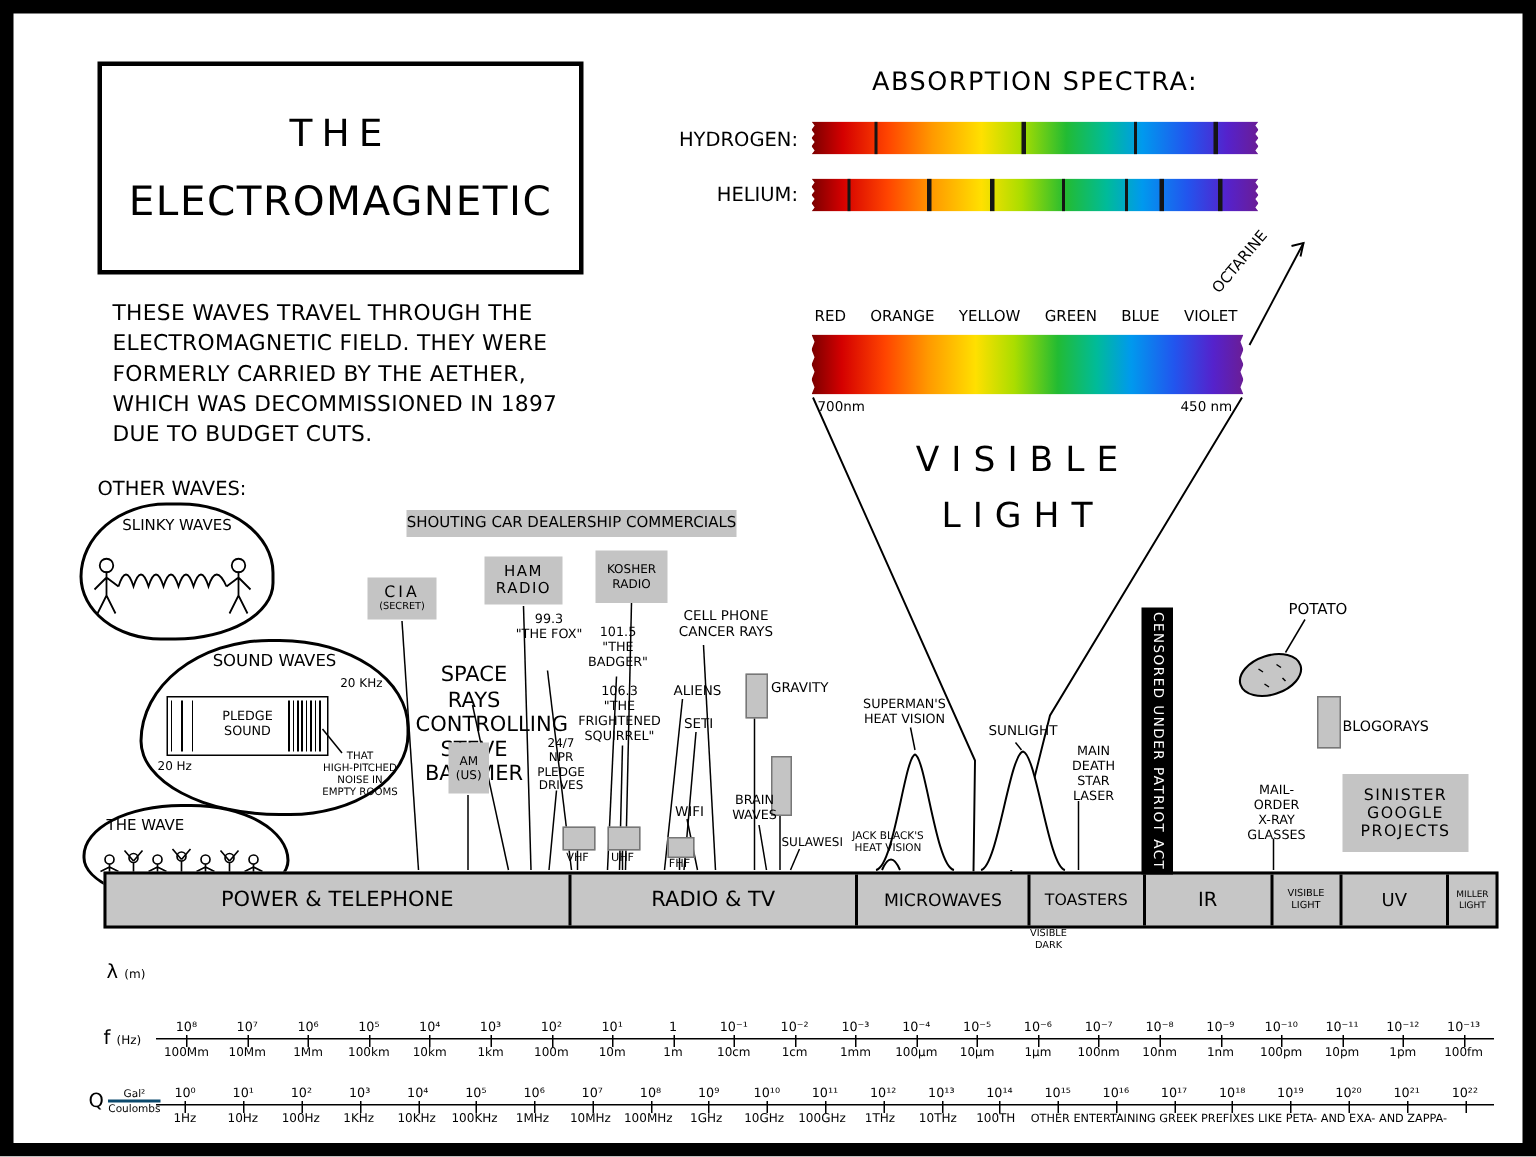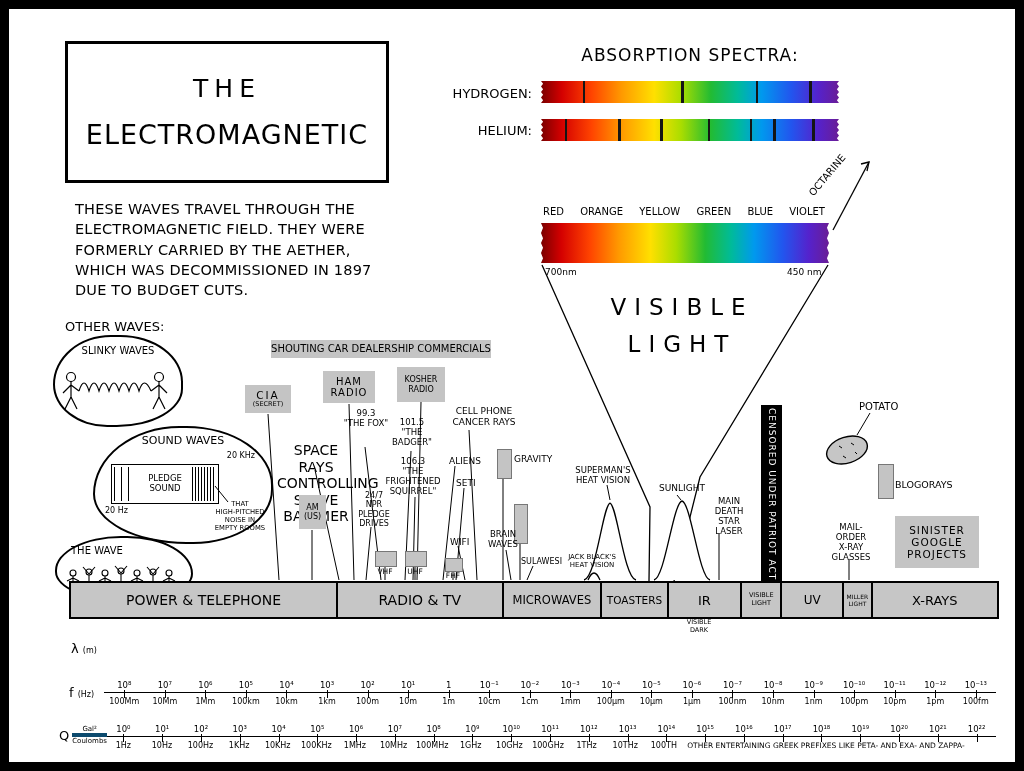--- a/index.html
+++ b/index.html
@@ -286,21 +286,20 @@
     <div class="seg" style="flex:230 0 0;font-size:14px">POWER &amp; TELEPHONE</div>
     <div class="seg" style="flex:142 0 0;font-size:14px">RADIO &amp; TV</div>
     <div class="seg" style="flex:84 0 0;font-size:11.5px">MICROWAVES</div>
     <div class="seg" style="flex:56 0 0;font-size:10.5px">TOASTERS</div>
     <div class="seg" style="flex:62 0 0;font-size:13px">IR</div>
     <div class="seg preline" style="flex:33 0 0;font-size:6.5px">VISIBLE
 LIGHT</div>
     <div class="seg" style="flex:52 0 0;font-size:12px">UV</div>
     <div class="seg preline" style="flex:23 0 0;font-size:6px">MILLER
 LIGHT</div>
-    <div class="seg" style="flex:108 0 0;font-size:13px">X-RAYS</div>
   </div>
   <div class="lbl ctr preline" style="left:672px;top:610px;width:36px;font-size:6.5px;white-space:pre-line">VISIBLE
 DARK</div>
 
   <div class="lbl" style="left:62px;top:632px;font-size:13px">
     <span>λ</span>
     <span style="font-size:8px">(m)</span>
   </div>
   <div class="srow" style="left:95px;top:624px;width:892px">
     <div class="exps">
@@ -387,21 +386,21 @@
     <div class="sline"></div>
     <div class="units">
       <div style="display:contents"><span>1Hz</span><span>10Hz</span><span>100Hz</span><span>1KHz</span><span>10KHz</span><span>100KHz</span><span>1MHz</span><span>10MHz</span><span>100MHz</span><span>1GHz</span><span>10GHz</span><span>100GHz</span><span>1THz</span><span>10THz</span><span>100TH</span></div>
       <span class="joke">OTHER ENTERTAINING GREEK PREFIXES LIKE PETA- AND EXA- AND ZAPPA-</span>
     </div>
   </div>
 
   <div class="lbl" style="left:50px;top:716px;font-size:13px;display:flex;align-items:center;gap:3px">
     <span>Q</span>
     <span style="display:inline-block;text-align:center;font-size:7px;line-height:1.2">
-      <span style="display:block;border-bottom:4px solid #0c4a6e">Gal²</span>
+      <span style="display:block;border-bottom:2px solid #0c4a6e">Gal²</span>
       <span style="display:block">Coulombs</span>
     </span>
   </div>
   <div class="srow" style="left:95px;top:726px;width:892px">
     <div class="sline"></div>
     <div class="qvals">
         <span>17</span>
         <span>117</span>
         <span>π</span>
         <span>17</span>

